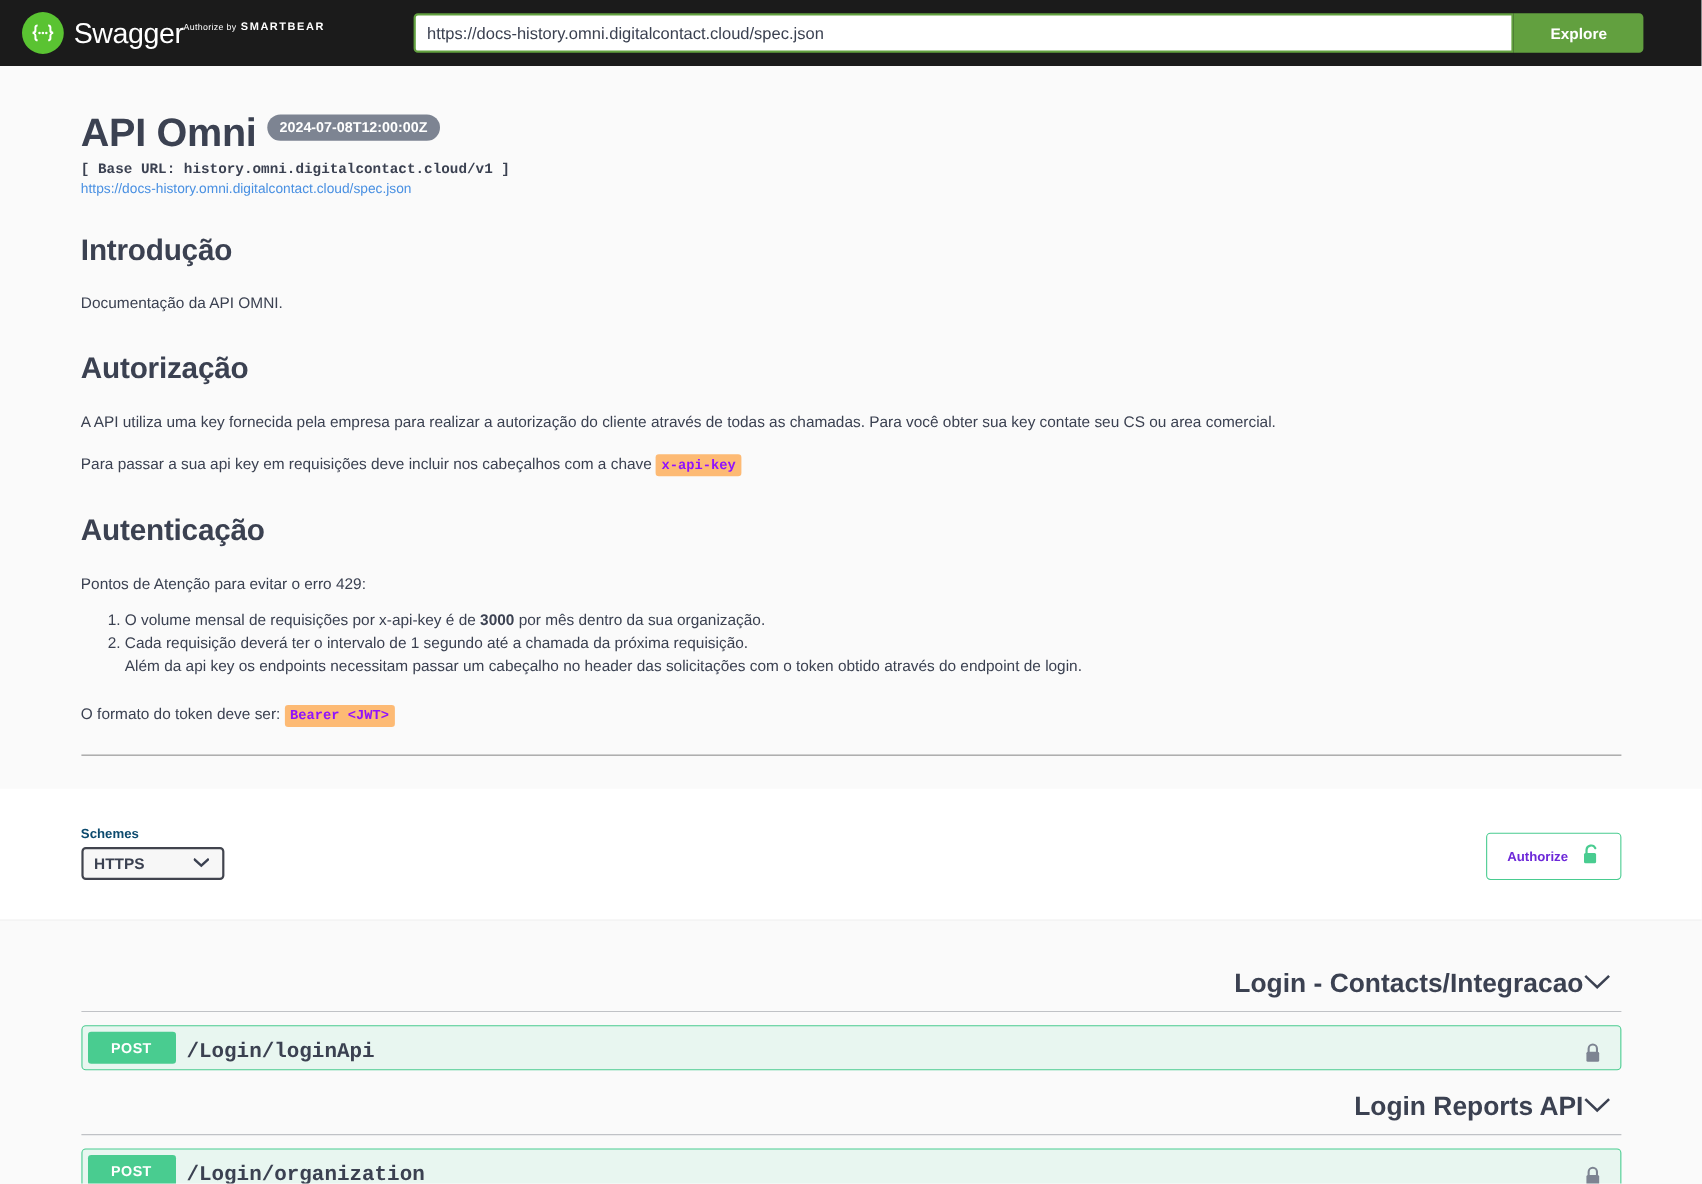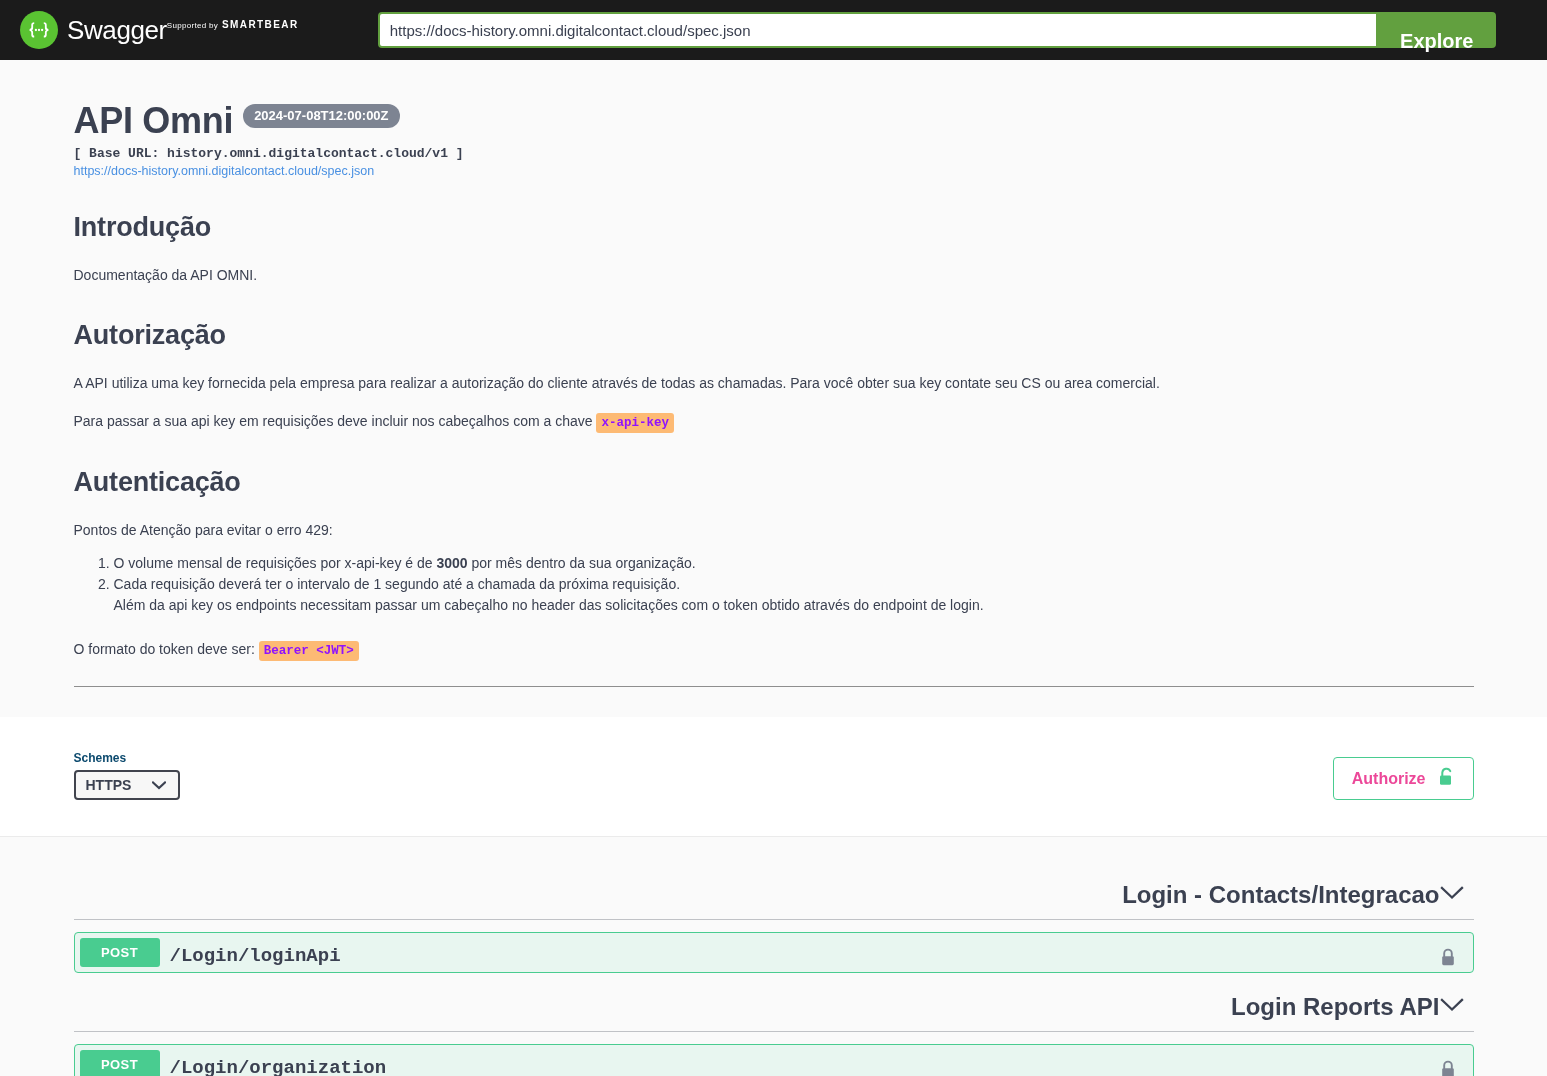--- a/index.html
+++ b/index.html
@@ -79,25 +79,25 @@
     outline: none;
     margin: 0;
   }
   .explore-btn {
     height: 36px;
     min-width: 118px;
     background: #62a03f;
     border: 2px solid #62a03f;
     border-radius: 0 4px 4px 0;
     color: #ffffff;
-    font-size: 20px;
+    font-size: 14px;
     font-weight: bold;
     font-family: "Liberation Sans", sans-serif;
     cursor: pointer;
-    padding: 16px 18px;
+    padding: 4px 18px;
     margin: 0;
   }
 
   
   .info-block {
     background: #fafafa;
     padding: 0 0 0 0;
   }
   .container {
     max-width: 1460px;
@@ -200,21 +200,21 @@
   .schemes-block { display: flex; flex-direction: column; }
   .schemes-label {
     font-size: 12px;
     font-weight: bold;
     color: #0c4a6e;
     margin-bottom: 5px;
     font-family: "Liberation Sans", sans-serif;
   }
   .scheme-select {
     position: relative;
-    width: 106px;
+    width: 130px;
     height: 30px;
     border: 2px solid #41444e;
     border-radius: 4px;
     background: #f7f7f7;
     display: flex;
     align-items: center;
     padding: 0 10px;
     cursor: pointer;
   }
   .scheme-select .val {
@@ -235,22 +235,22 @@
     align-items: center;
     gap: 12px;
     border: 1px solid #49cc90;
     border-radius: 4px;
     background: #ffffff;
     padding: 9px 18px;
     cursor: pointer;
     font-family: "Liberation Sans", sans-serif;
   }
   .authorize-btn .lbl {
-    color: #ec4899;
-    font-size: 16px;
+    color: #6d28d9;
+    font-size: 12px;
     font-weight: bold;
   }
 
   
   .ops-area { background: #fafafa; padding-top: 22px; }
   .tag-section { margin-bottom: 10px; }
   .tag-header {
     display: flex;
     align-items: center;
     justify-content: flex-end;
@@ -311,21 +311,21 @@
         <path d="M8.2 5.2c-1.9 0-2.9 1.0-2.9 2.6v2.3c0 1.2-.6 1.8-1.7 1.8v2c1.1 0 1.7.6 1.7 1.8v2.3c0 1.6 1.0 2.6 2.9 2.6v-1.9c-.8 0-1.1-.3-1.1-1.1v-2.1c0-1.2-.5-1.9-1.4-2.3.9-.4 1.4-1.1 1.4-2.3V8.2c0-.8.3-1.1 1.1-1.1V5.2z" fill="#fff"></path>
         <path d="M17.8 5.2c1.9 0 2.9 1.0 2.9 2.6v2.3c0 1.2.6 1.8 1.7 1.8v2c-1.1 0-1.7.6-1.7 1.8v2.3c0 1.6-1.0 2.6-2.9 2.6v-1.9c.8 0 1.1-.3 1.1-1.1v-2.1c0-1.2.5-1.9 1.4-2.3-.9-.4-1.4-1.1-1.4-2.3V8.2c0-.8-.3-1.1-1.1-1.1V5.2z" fill="#fff"></path>
         <circle cx="9.9" cy="13" r="1.15" fill="#fff"></circle>
         <circle cx="13" cy="13" r="1.15" fill="#fff"></circle>
         <circle cx="16.1" cy="13" r="1.15" fill="#fff"></circle>
       </svg>
     </span>
     <span class="logo-text">
       <span class="logo-word">Swagger</span>
       <span class="logo-sub">
-        <span class="supp">Supported by</span>
+        <span class="supp">Authorize by</span>
         <span class="sb">SMARTBEAR</span>
       </span>
     </span>
   </a>
 
   <div class="topbar-form">
     <input class="url-input" type="text" value="https://docs-history.omni.digitalcontact.cloud/spec.json" style="">
     <button class="explore-btn">Explore</button>
   </div>
 </div>

